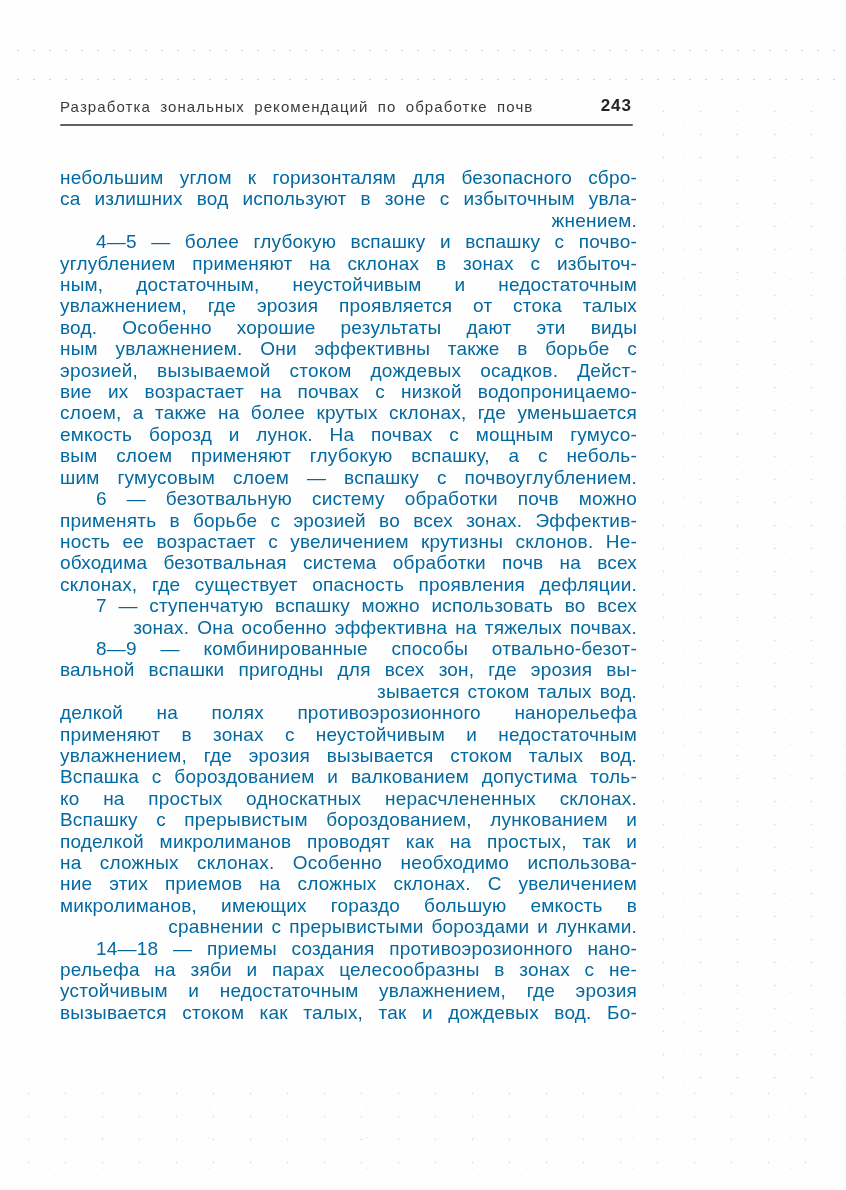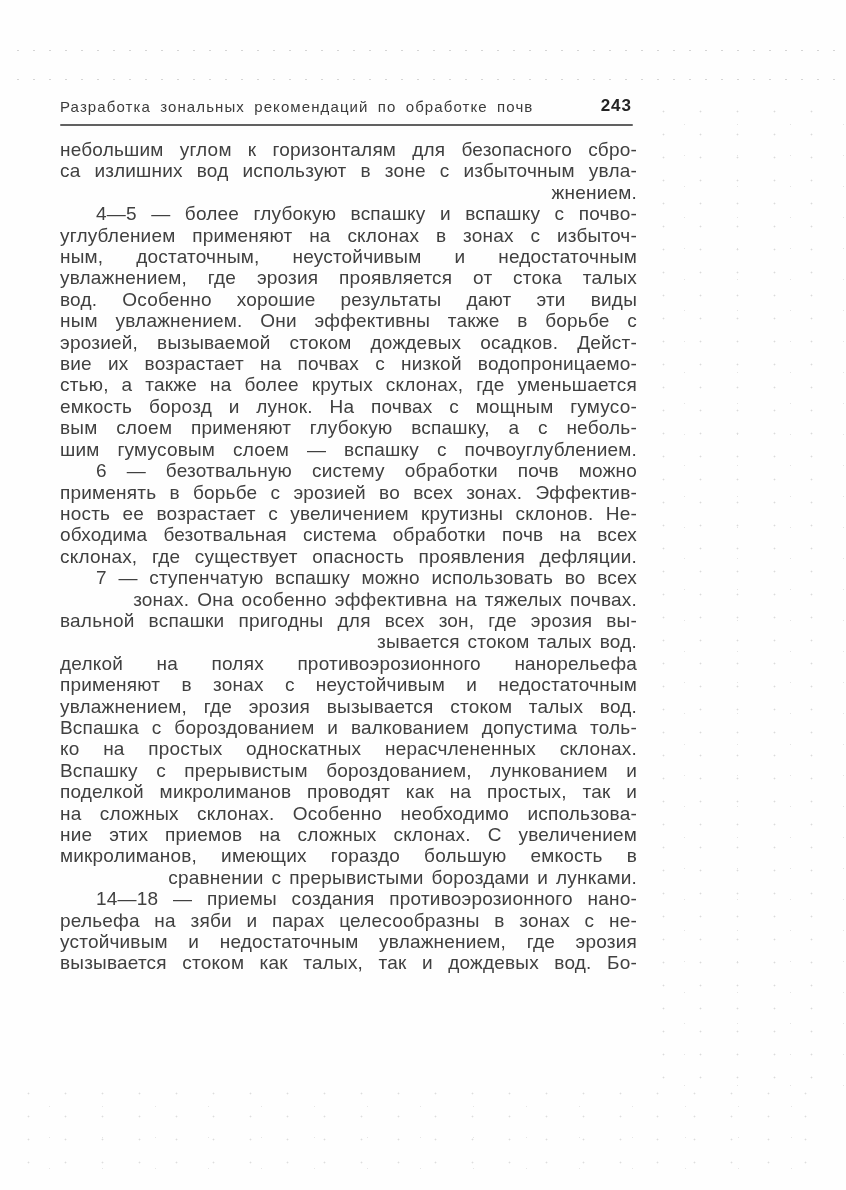--- a/index.html
+++ b/index.html
@@ -61,25 +61,25 @@
     left: 60px; top: 124px;
     width: 573px; height: 2px;
     background: #454545;
     opacity: 0.85;
     border-radius: 1px;
   }
 
   
   .body-text {
     position: absolute;
-    left: 60px; top: 139px;
+    left: 60px; top: 167px;
     width: 577px;
     font-size: 19px;
     line-height: 21.4px;
-    color: #404040;
+    color: #0369a1;
     letter-spacing: 0.2px;
     word-spacing: 2.5px;
   }
   .para { margin: 0; }
   .line { text-align: right; white-space: normal; }
   .line.j {
     text-align: justify;
     text-align-last: justify;
     -moz-text-align-last: justify;
   }
@@ -109,37 +109,38 @@
       </div>
       <div class="para">
         <div class="line j ind">4—5 — более глубокую вспашку и вспашку с почво-</div>
         <div class="line j">углублением применяют на склонах в зонах с избыточ-</div>
         <div class="line j">ным, достаточным, неустойчивым и недостаточным</div>
         <div class="line j">увлажнением, где эрозия проявляется от стока талых</div>
         <div class="line j">вод. Особенно хорошие результаты дают эти виды</div>
         <div class="line j">ным увлажнением. Они эффективны также в борьбе с</div>
         <div class="line j">эрозией, вызываемой стоком дождевых осадков. Дейст-</div>
         <div class="line j">вие их возрастает на почвах с низкой водопроницаемо-</div>
-        <div class="line j">стью, а также на более крутых склонах, где уменьшается</div>
+        <div class="line j">слоем, а также на более крутых склонах, где уменьшается</div>
         <div class="line j">емкость борозд и лунок. На почвах с мощным гумусо-</div>
         <div class="line j">вым слоем применяют глубокую вспашку, а с неболь-</div>
         <div class="line j">шим гумусовым слоем — вспашку с почвоуглублением.</div>
       </div>
       <div class="para">
         <div class="line j ind">6 — безотвальную систему обработки почв можно</div>
         <div class="line j">применять в борьбе с эрозией во всех зонах. Эффектив-</div>
         <div class="line j">ность ее возрастает с увеличением крутизны склонов. Не-</div>
         <div class="line j">обходима безотвальная система обработки почв на всех</div>
         <div class="line j">склонах, где существует опасность проявления дефляции.</div>
       </div>
       <div class="para">
         <div class="line j ind">7 — ступенчатую вспашку можно использовать во всех</div>
         <div class="line">зонах. Она особенно эффективна на тяжелых почвах.</div>
       </div>
       <div class="para">
+        <div class="line j ind">8—9 — комбинированные способы отвально-безот-</div>
         <div class="line j">вальной вспашки пригодны для всех зон, где эрозия вы-</div>
         <div class="line">зывается стоком талых вод.</div>
       </div>
       <div class="para">
         <div class="line j">делкой на полях противоэрозионного нанорельефа</div>
         <div class="line j">применяют в зонах с неустойчивым и недостаточным</div>
         <div class="line j">увлажнением, где эрозия вызывается стоком талых вод.</div>
         <div class="line j">Вспашка с бороздованием и валкованием допустима толь-</div>
         <div class="line j">ко на простых односкатных нерасчлененных склонах.</div>
         <div class="line j">Вспашку с прерывистым бороздованием, лункованием и</div>

